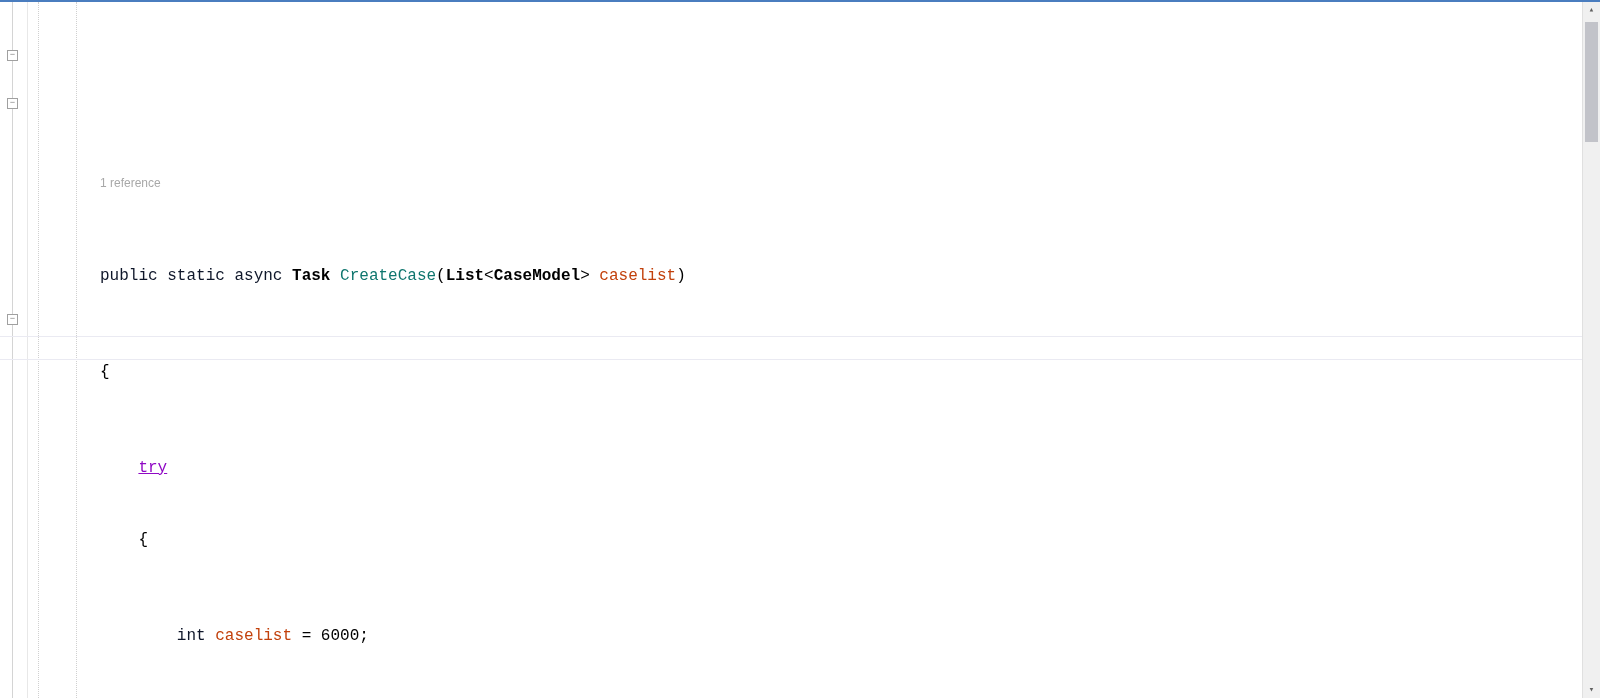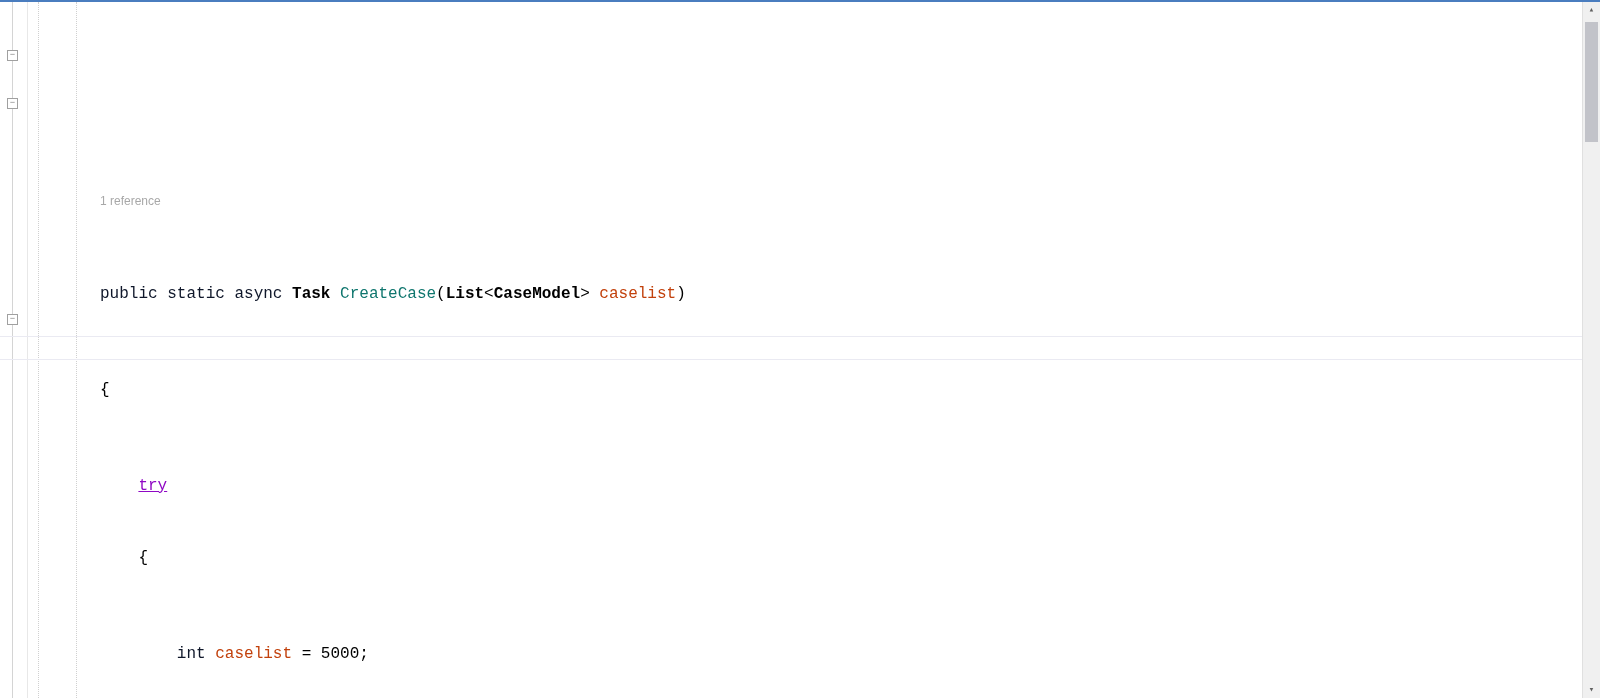--- a/index.html
+++ b/index.html
@@ -55,21 +55,21 @@
   }
   .guide {
     position: absolute;
     top: 0;
     bottom: 0;
     width: 1px;
     border-left: 1px dotted #d0d0d0;
   }
   .code {
     flex: 1;
-    padding-top: 22px;
+    padding-top: 4px;
     position: relative;
     white-space: pre;
     line-height: 24px;
   }
   .line { height: 24px; }
   .codelens {
     font-size: 12px;
     color: #a8a8a8;
     font-family: 'Segoe UI', Arial, sans-serif;
     height: 18px;
@@ -140,21 +140,21 @@
     <div class="line"></div>
     <div class="codelens">1 reference</div>
 
     <div class="line"><span class="kw-blue">public</span> <span class="kw-blue">static</span> <span class="kw-blue">async</span> <span class="type">Task</span> <span class="method">CreateCase</span><span class="plain">(</span><span class="type">List</span><span class="plain">&lt;</span><span class="type">CaseModel</span><span class="plain">&gt; </span><span class="param">caselist</span><span class="plain">)</span></div>
 
     <div class="line"><span class="plain">{</span></div>
 
     <div class="line">    <span class="kw-purple">try</span></div>
     <div class="line">    <span class="plain">{</span></div>
 
-    <div class="line">        <span class="kw-blue">int</span> <span class="param">caselist</span> <span class="plain">= </span><span class="num">5000</span><span class="plain">;</span></div>
+    <div class="line">        <span class="kw-blue">int</span> <span class="param">caselist</span> <span class="plain">= </span><span class="num">6000</span><span class="plain">;</span></div>
 
     
 
     
 
     
 
     
 
     

